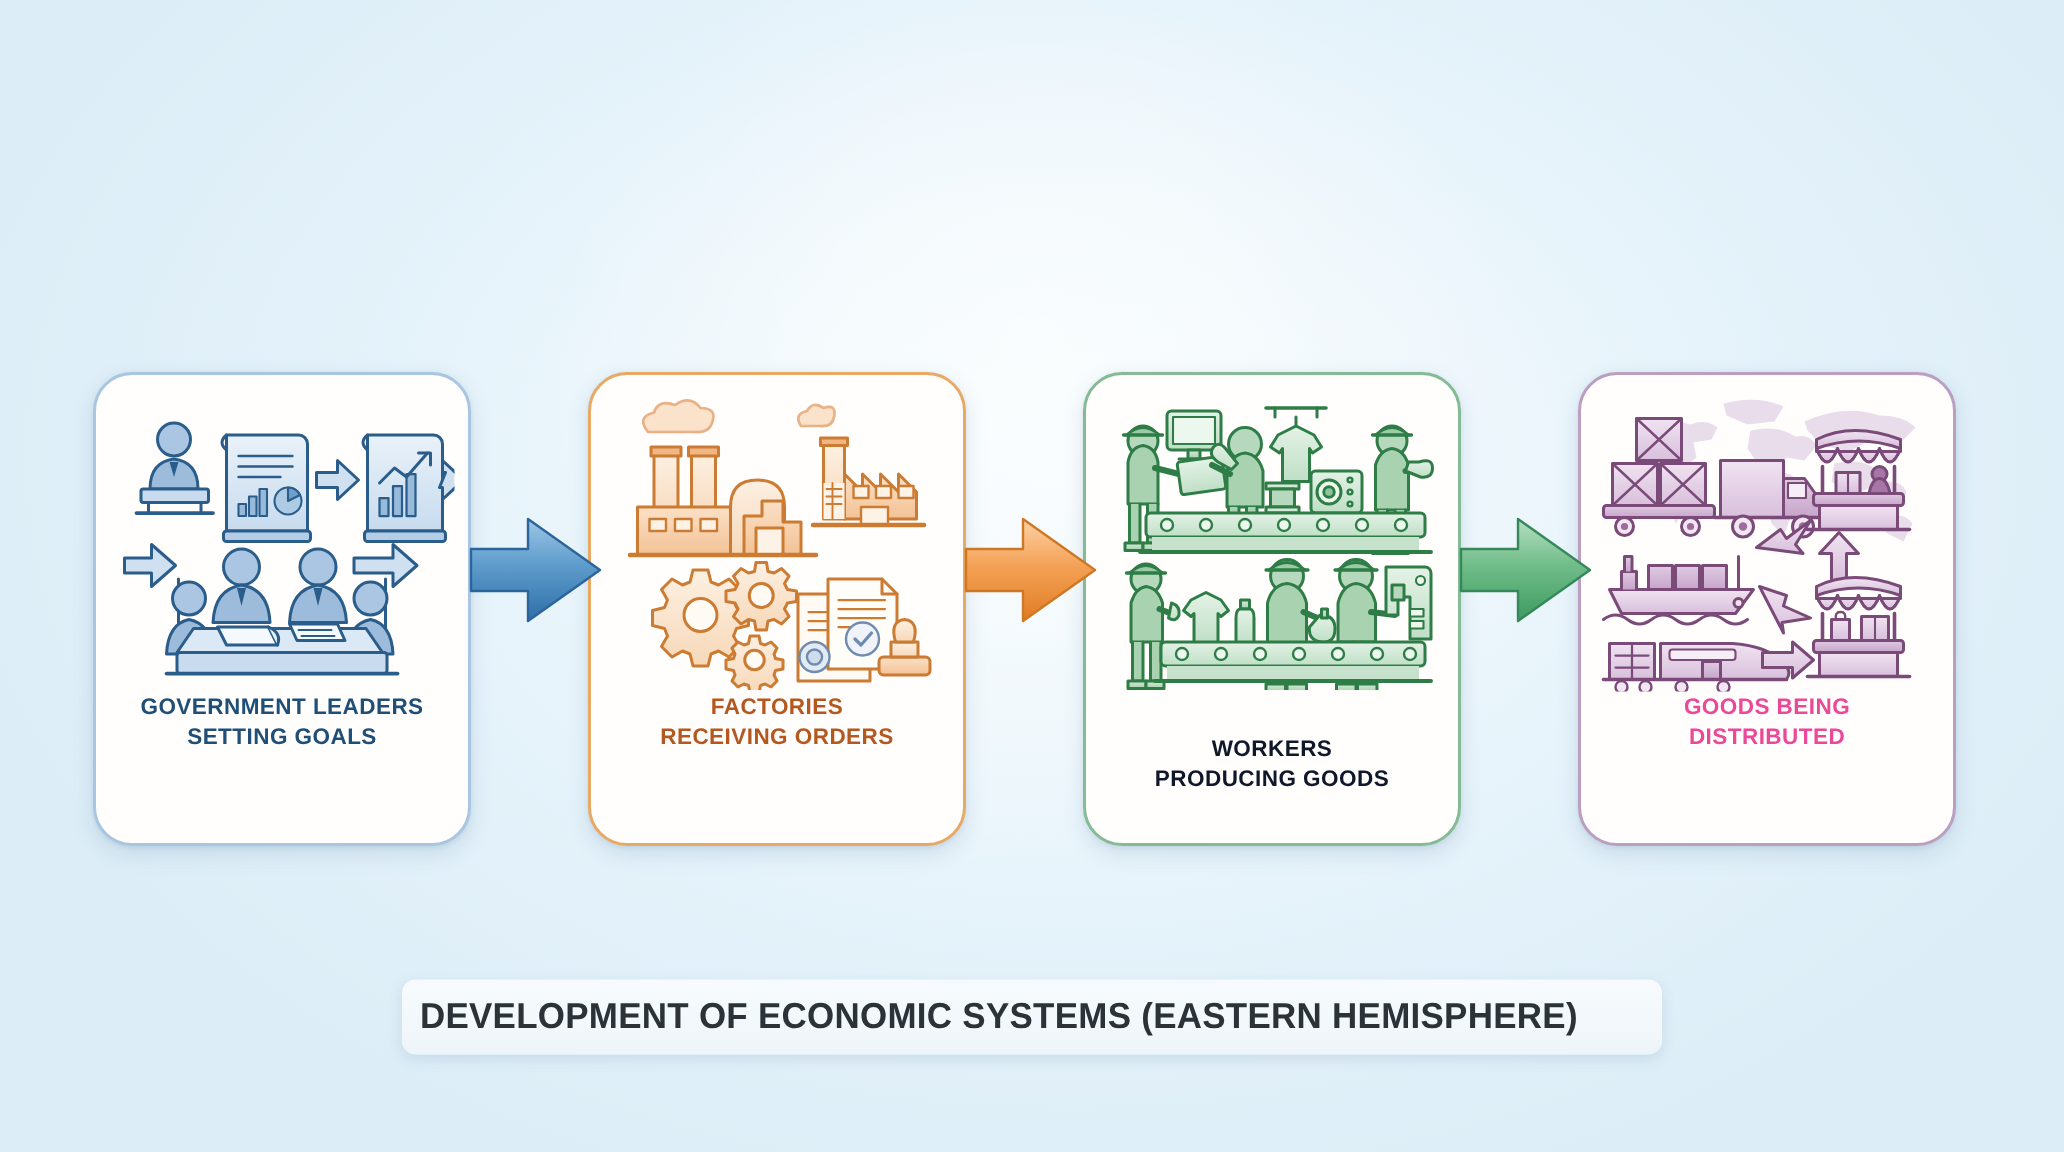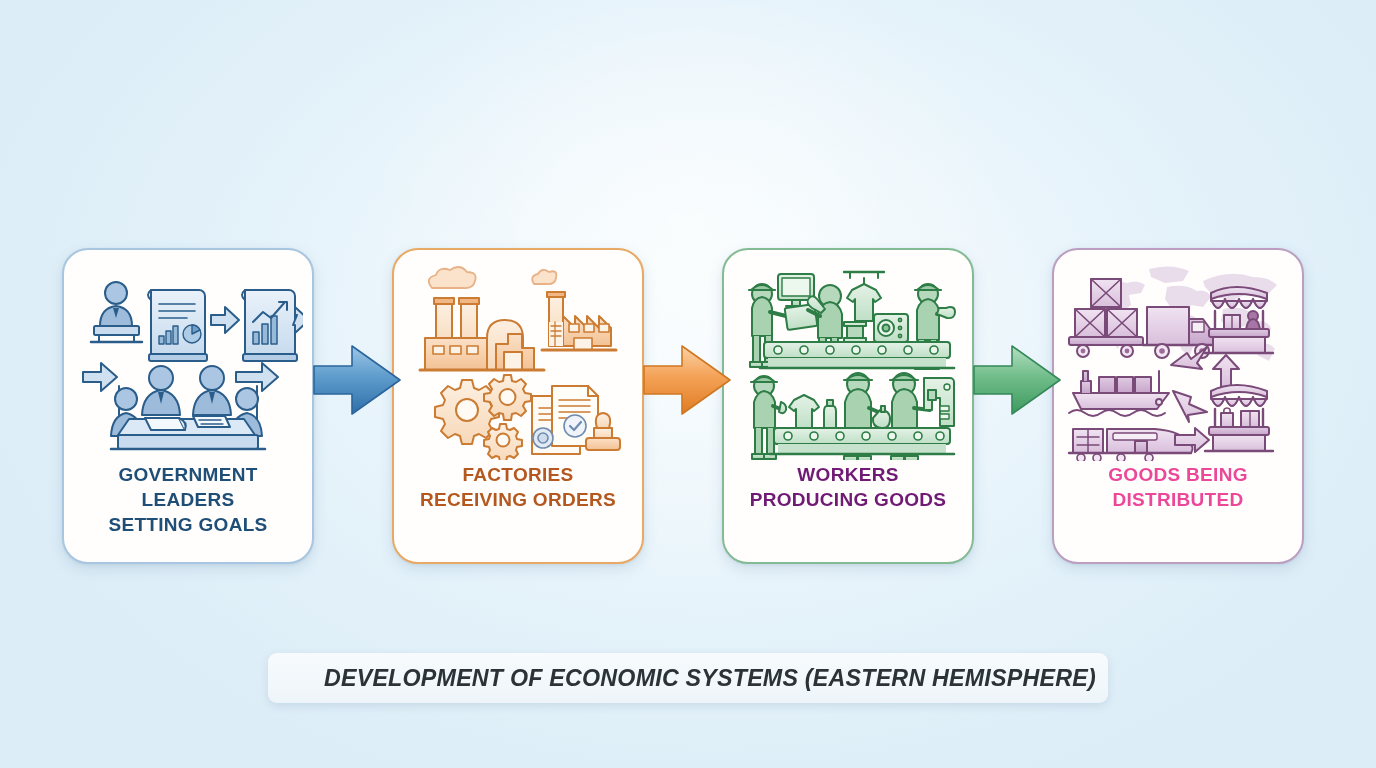--- a/index.html
+++ b/index.html
@@ -61,37 +61,37 @@
     width: 100%;
     height: 212px;
     display: flex;
     align-items: center;
     justify-content: center;
     padding-top: 8px;
     box-sizing: border-box;
   }
   .card-art svg { display: block; }
   .card-label {
-    font-size: 19px;
+    font-size: 15px;
     font-weight: bold;
     letter-spacing: 0.3px;
     line-height: 1.32;
     text-align: center;
     padding: 0 10px;
     white-space: pre-line;
   }
 
   #card-1 { left: 62px;   border-color: #a9c6e0; }
   #card-2 { left: 392px;  border-color: #e8a964; }
   #card-3 { left: 722px;  border-color: #85bb94; }
   #card-4 { left: 1052px; border-color: #bb9ec0; }
 
   #card-1 .card-label { color: #1f4e77; }
   #card-2 .card-label { color: #b4581f; }
-  #card-3 .card-label { color: #701a75; }
+  #card-3 .card-label { color: #0f172a; margin-top: 28px; }
   #card-4 .card-label { color: #ec4899; }
 
   
   .arrow {
     position: absolute;
     top: 338px;
     width: 92px;
     height: 84px;
   }
   #arrow-1 { left: 312px; }
@@ -103,22 +103,21 @@
     position: absolute;
     left: 268px;
     top: 653px;
     width: 840px;
     height: 50px;
     background: linear-gradient(180deg, #f7fbfd 0%, #eef5fa 100%);
     border-radius: 9px;
     box-shadow: 0 3px 9px rgba(80,115,150,0.16);
     display: flex;
     align-items: center;
-    justify-content: flex-end;
-    font-style: italic;
+    justify-content: flex-start;
   }
   #title-banner .title-text {
     font-size: 24px;
     font-weight: bold;
     color: #2c3338;
     letter-spacing: 0.2px;
     white-space: nowrap;
     transform: scaleX(0.97);
   }
 </style>

